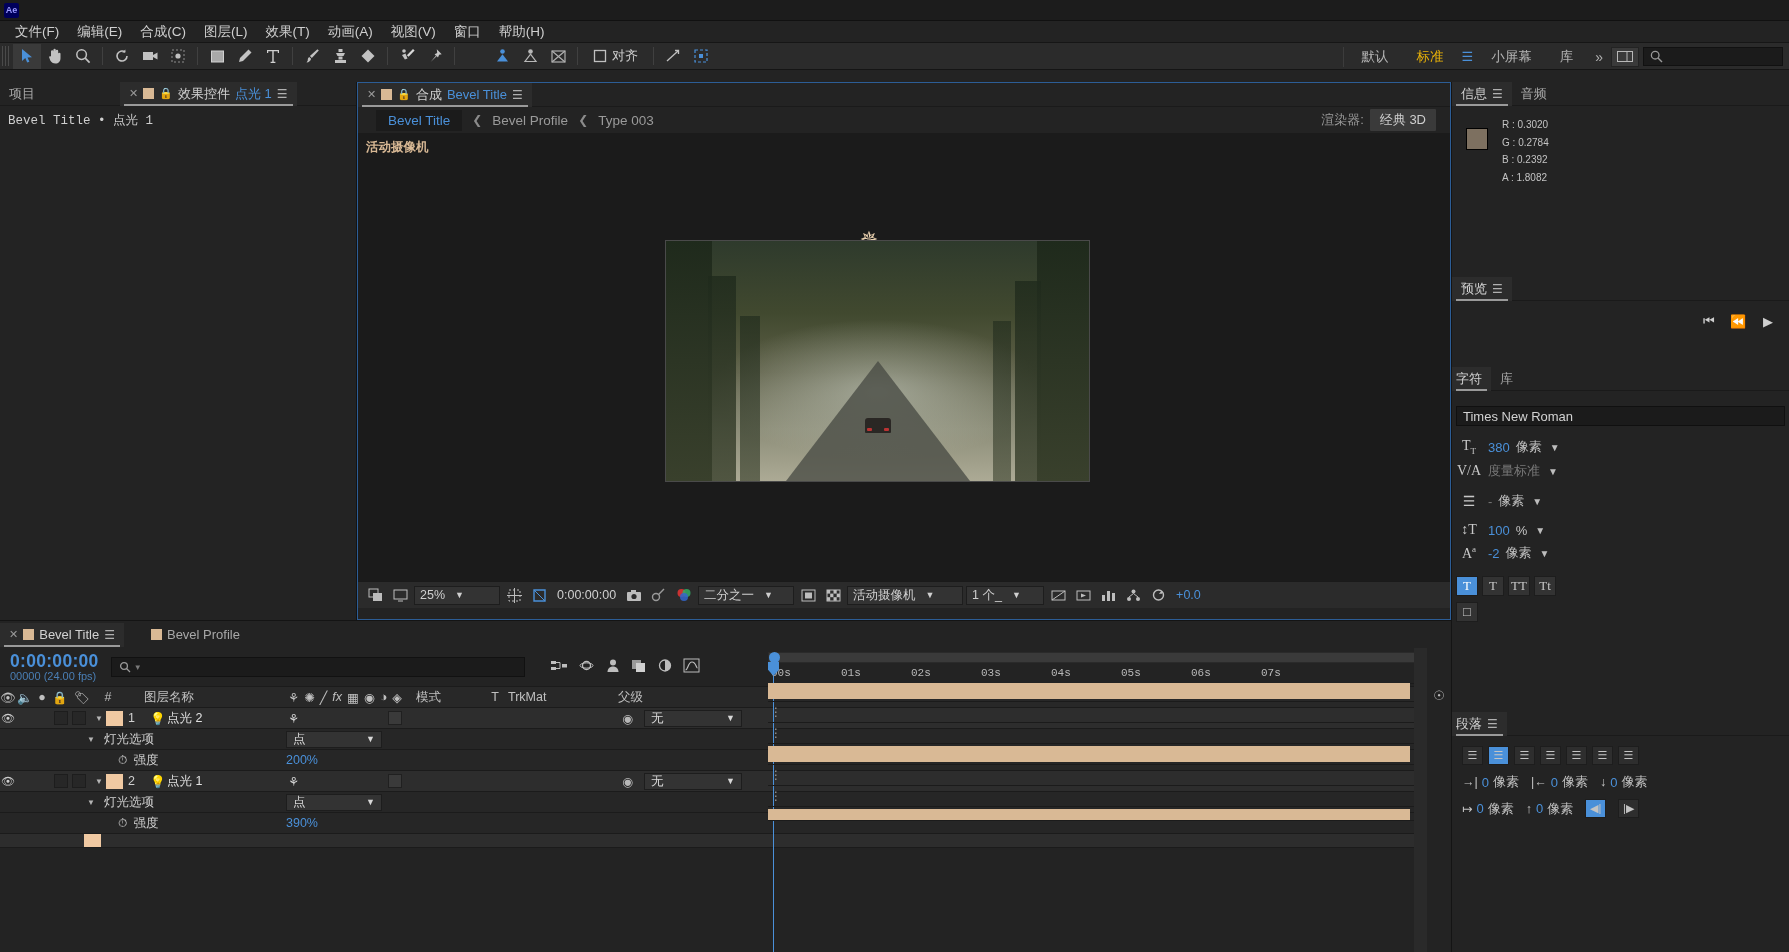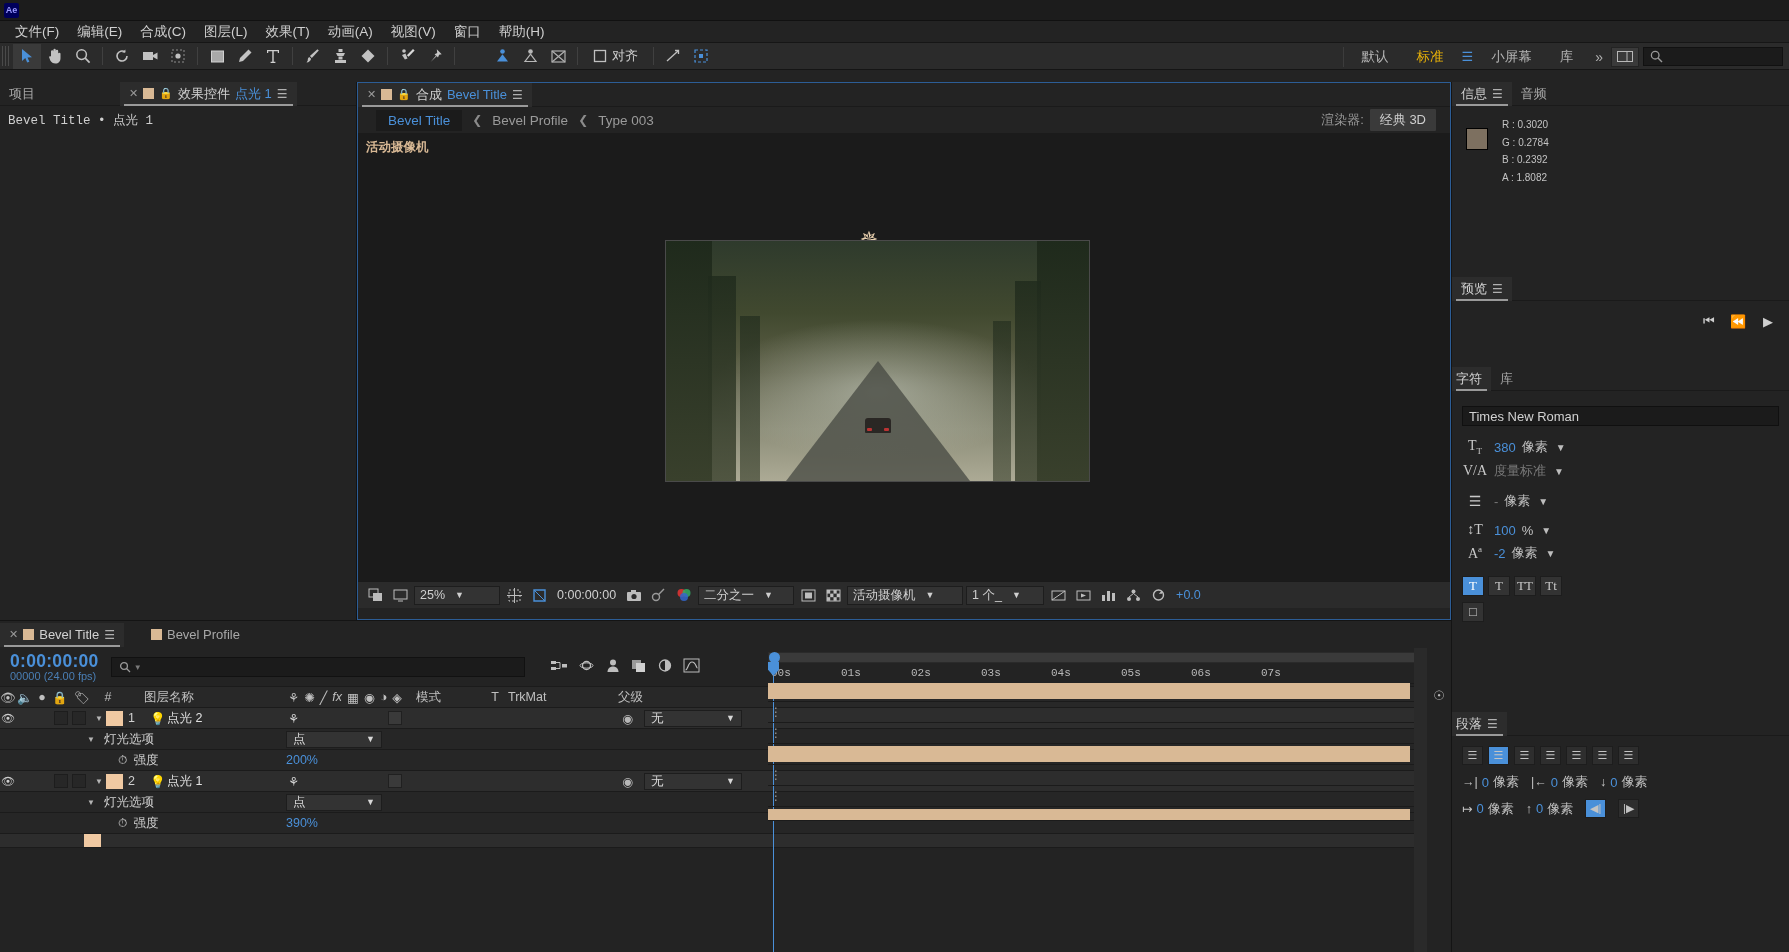--- a/index.html
+++ b/index.html
@@ -132,21 +132,21 @@
   
   #info-panel   { left:1451px; top:70px; width:338px; height:195px; border-left:1px solid #141414;}
   #preview-panel{ left:1451px; top:265px; width:338px; height:90px; border-left:1px solid #141414;}
   #char-panel   { left:1451px; top:355px; width:338px; height:345px; border-left:1px solid #141414;}
   #para-panel   { left:1451px; top:700px; width:346px; height:252px; border-left:1px solid #141414;}
   .info-body { display:flex; padding:10px 0 0 14px; gap:14px; }
   .info-swatch { width:22px; height:22px; background:#7d7060; border:1px solid #000; margin-top:12px;}
   .info-rows div { font-size:10px; color:#c3c3c3; line-height:17.5px;}
   .prev-ctrls { display:flex; align-items:center; justify-content:flex-end; gap:16px;
      padding:12px 16px 0 0; color:#cfcfcf; font-size:13px;}
-  .char-row { display:flex; align-items:center; padding:3px 10px; gap:6px; }
+  .char-row { display:flex; align-items:center; padding:3px 4px; gap:6px; }
   .char-field { background:#1b1b1b; border:1px solid #101010; height:20px; flex:1;
     display:flex; align-items:center; padding:0 6px; color:#d2d2d2; font-size:13px;}
   .cglyph { width:26px; text-align:center; color:#c8c8c8; font-size:14px; font-family:"Liberation Serif",serif;}
   .cval { color:#4a90d9; font-size:13px; }
   .cunit { color:#c3c3c3; font-size:13px; }
   .cdim  { color:#787878; font-size:13px; }
   .carrow{ color:#bdbdbd; font-size:10px; margin-left:2px;}
   .cbtn { width:22px; height:20px; background:#333; border:1px solid #1d1d1d;
     display:flex; align-items:center; justify-content:center; color:#c8c8c8; font-size:13px;
     font-family:"Liberation Serif",serif;}

